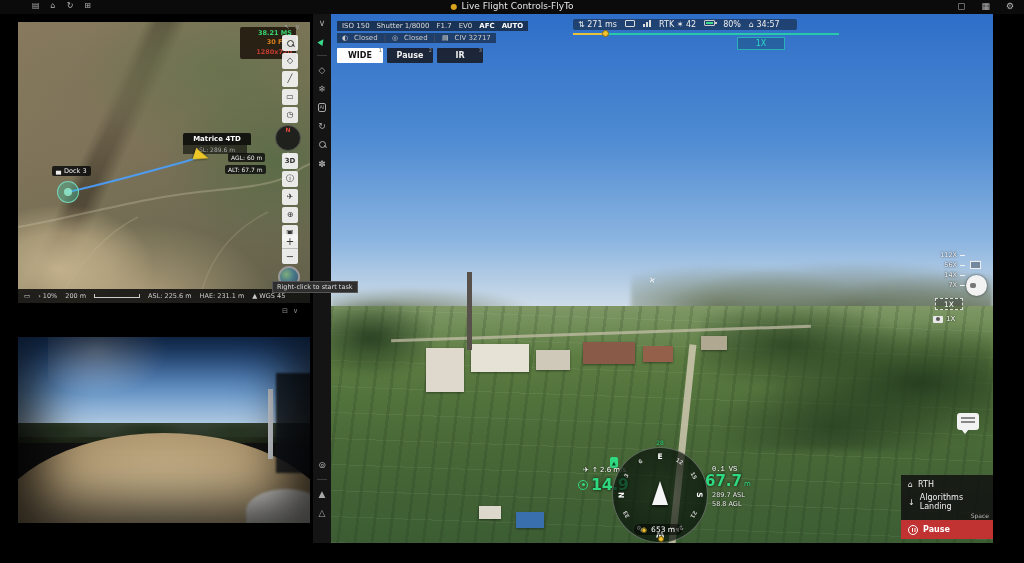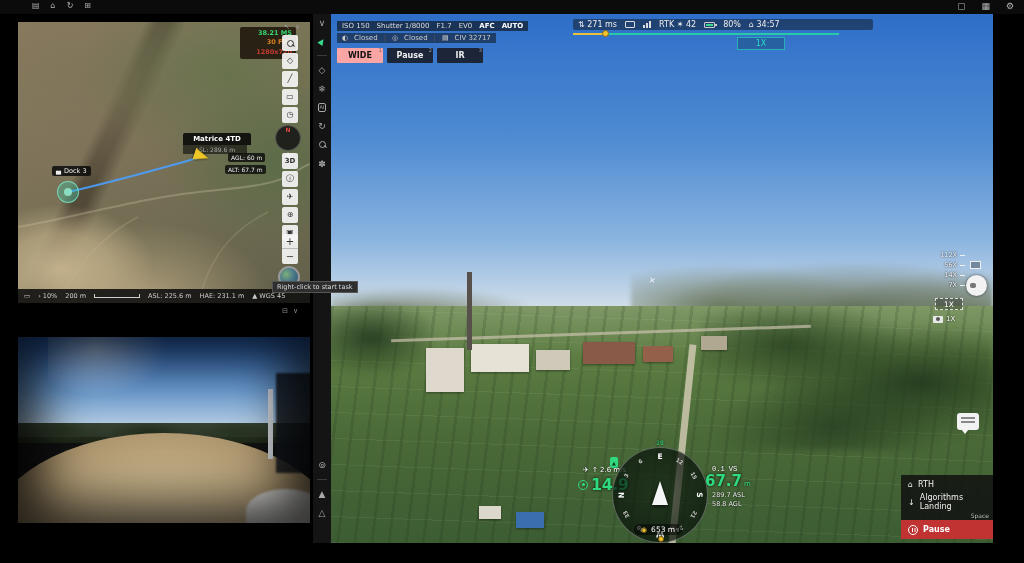--- a/index.html
+++ b/index.html
@@ -154,26 +154,26 @@
   
   .camrow1{position:absolute;left:6px;top:7px;background:rgba(10,10,10,.6);padding:1px 5px;font-size:7px;
       color:#ddd;display:flex;gap:7px;white-space:nowrap;}
   .camrow1 b{color:#fff;font-weight:bold;}
   .camrow2{position:absolute;left:6px;top:19px;background:rgba(10,10,10,.5);padding:1px 5px;font-size:7px;
       color:#ccc;display:flex;gap:6px;align-items:center;white-space:nowrap;}
   .camrow2 .sep{color:#555;}
   .lenstabs{position:absolute;left:6px;top:34px;display:flex;gap:4px;}
   .lens-tab{position:relative;width:46px;height:15px;background:rgba(24,24,30,.85);color:#eee;font-size:8px;
       font-weight:bold;display:flex;align-items:center;justify-content:center;border-radius:1px;cursor:default;}
-  .lens-tab.active{background:#fca5a5;color:#111;}
+  .lens-tab.active{background:#ffffff;color:#111;}
   .lens-tab .hk{position:absolute;top:-1px;right:1px;font-size:5px;font-weight:normal;color:#999;}
   .lens-tab.active .hk{color:#666;}
 
   
-  .statusbar{position:absolute;left:242px;top:5px;width:300px;display:flex;gap:8px;align-items:center;
+  .statusbar{position:absolute;left:242px;top:5px;width:224px;display:flex;gap:8px;align-items:flex-start;
       font-size:8px;color:#eee;white-space:nowrap;background:rgba(10,10,10,.45);padding:1px 5px;border-radius:2px;}
   .statusline{position:absolute;left:242px;top:19px;width:266px;height:2px;
       background:linear-gradient(90deg,#e8c23a 0 12%,#27c9a8 12% 100%);}
   .statusdot{position:absolute;left:271px;top:16px;width:7px;height:7px;border-radius:50%;
       background:#f2c230;border:1px solid #8a6a10;}
   .ic-monitor{display:inline-block;width:10px;height:7px;border:1px solid #ddd;border-radius:1px;}
   .ic-bars{display:inline-flex;align-items:flex-end;gap:1px;height:7px;}
   .ic-bars i{display:block;width:2px;background:#ddd;}
   .ic-bars i:nth-child(1){height:3px;}.ic-bars i:nth-child(2){height:5px;}.ic-bars i:nth-child(3){height:7px;}
   .ic-batt{position:relative;display:inline-block;width:11px;height:6px;border:1px solid #ccc;border-radius:1px;}
@@ -262,20 +262,23 @@
 
 <div class="screen">
 
   <div class="titlebar">
     <div class="tb-left">
       <span>▤</span>
       <span>⌂</span>
       <span>↻</span>
       <span>⊞</span>
     </div>
+    <div class="tb-title">
+      <span class="dot">●</span><span>Live Flight Controls-FlyTo</span>
+    </div>
     <div class="tb-right">
       <span>▢</span>
       <span>▦</span>
       <span>⚙</span>
     </div>
   </div>
 
   <div class="map">
     <svg class="map-roads" width="292" height="281">
       <path d="M0 205 C 60 195, 120 175, 200 168 S 270 150, 292 142" stroke="#cfc4a8" stroke-width="2" fill="none" opacity="0.6"></path>

